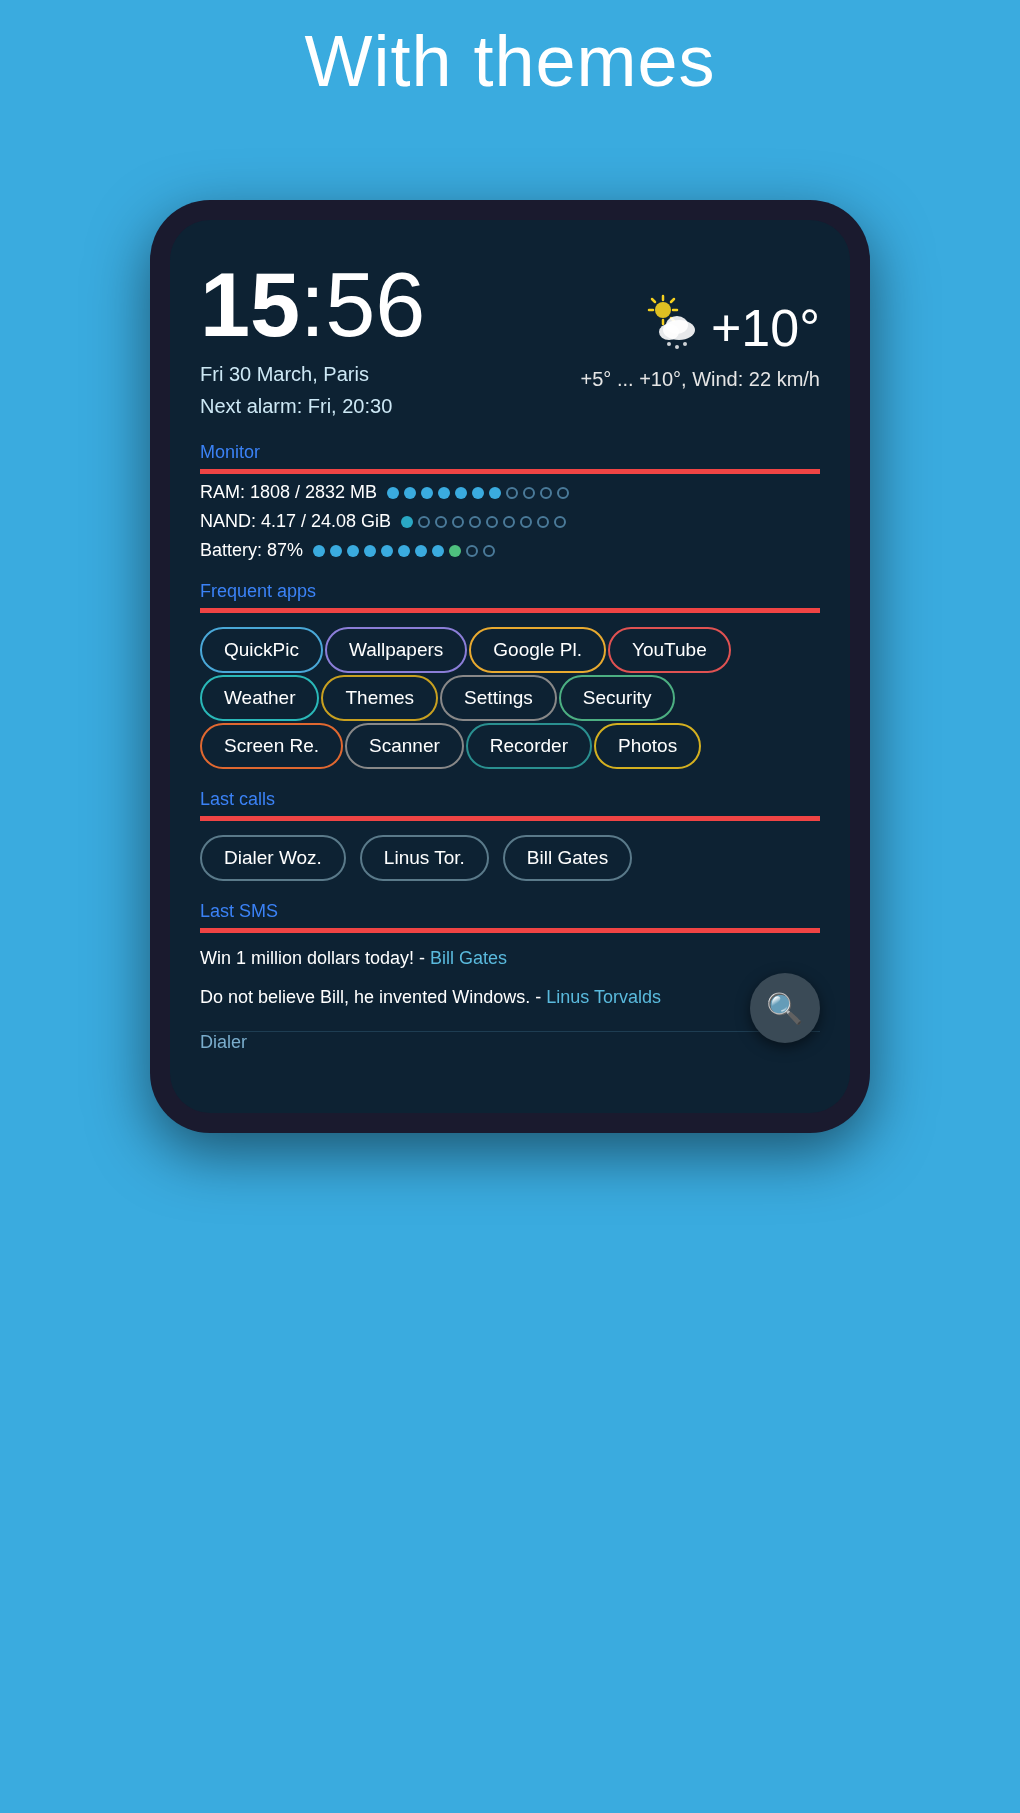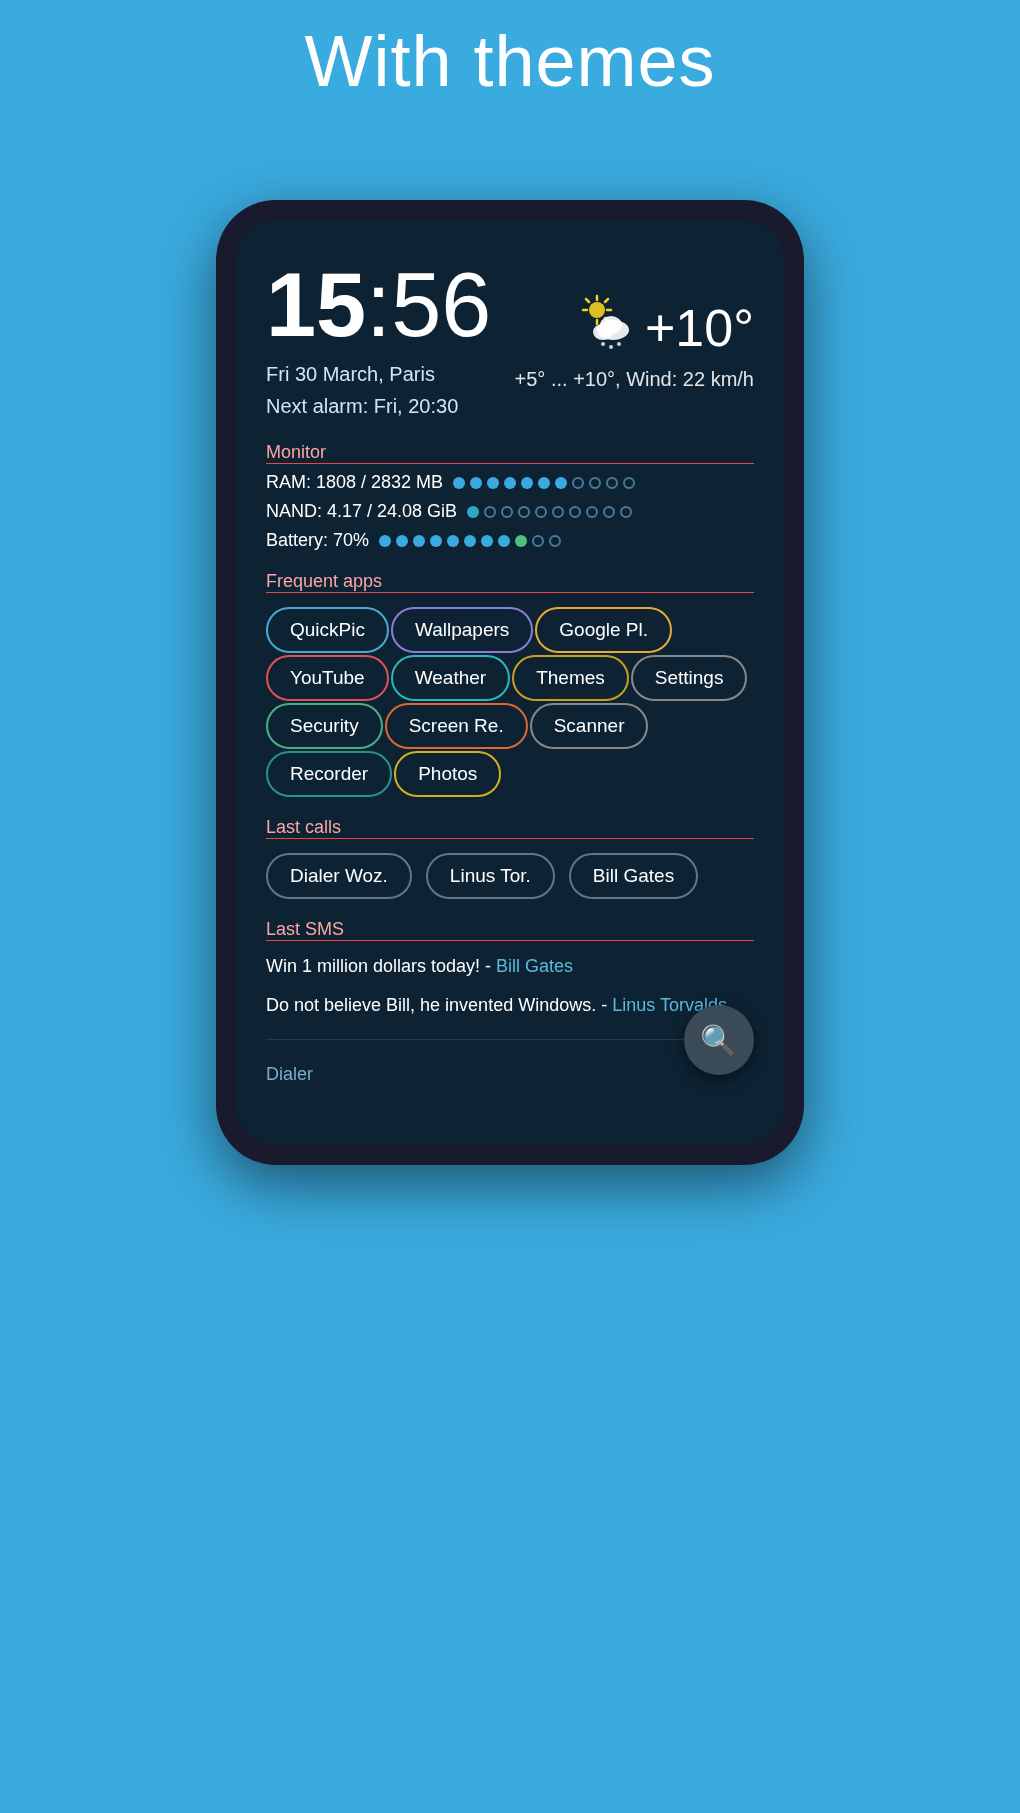--- a/index.html
+++ b/index.html
@@ -20,21 +20,21 @@
       font-weight: 300;
       padding-top: 20px;
       letter-spacing: 1px;
     }
 
     .phone-wrapper {
       position: absolute;
       top: 200px;
       left: 50%;
       transform: translateX(-50%);
-      width: 588px;
+      width: 720px;
     }
 
     .phone-outer {
       background: #1a1a2e;
       border-radius: 60px;
       padding: 20px;
       box-shadow: 0 20px 60px rgba(0,0,0,0.5);
     }
 
     .phone-screen {
@@ -93,26 +93,27 @@
 
     .weather-detail {
       color: #e5e5e5;
       font-size: 20px;
       text-align: right;
       margin-top: 4px;
     }
 
     
     .section-label {
-      color: #fca5a5;
+      color: #3b82f6;
       font-size: 18px;
       font-weight: 400;
       margin-top: 20px;
       margin-bottom: 6px;
-      border-bottom: 1px solid #ef4444;
+      padding-bottom: 6px;
+      border-bottom: 5px solid #ef4444;
     }
 
     
     .monitor-row {
       color: white;
       font-size: 18px;
       margin: 8px 0;
       display: flex;
       align-items: center;
       gap: 10px;
@@ -192,21 +193,21 @@
 
     .sms-sender {
       color: #5abadd;
     }
 
     
     .dialer-label {
       color: #7aadcc;
       font-size: 18px;
       margin-top: 20px;
-      padding-top: 24px;
+      padding-top: 0;
       border-top: 1px solid #1e3d52;
     }
 
     
     .search-fab {
       position: absolute;
       bottom: 70px;
       right: 30px;
       width: 70px;
       height: 70px;
@@ -302,21 +303,21 @@
           <div class="dot empty"></div>
           <div class="dot empty"></div>
           <div class="dot empty"></div>
           <div class="dot empty"></div>
           <div class="dot empty"></div>
           <div class="dot empty"></div>
         </div>
       </div>
 
       <div class="monitor-row">
-        <span>Battery: 70%</span>
+        <span>Battery: 87%</span>
         <div class="dots-row">
           <div class="dot filled-blue"></div>
           <div class="dot filled-blue"></div>
           <div class="dot filled-blue"></div>
           <div class="dot filled-blue"></div>
           <div class="dot filled-blue"></div>
           <div class="dot filled-blue"></div>
           <div class="dot filled-blue"></div>
           <div class="dot filled-blue"></div>
           <div class="dot filled-green"></div>

